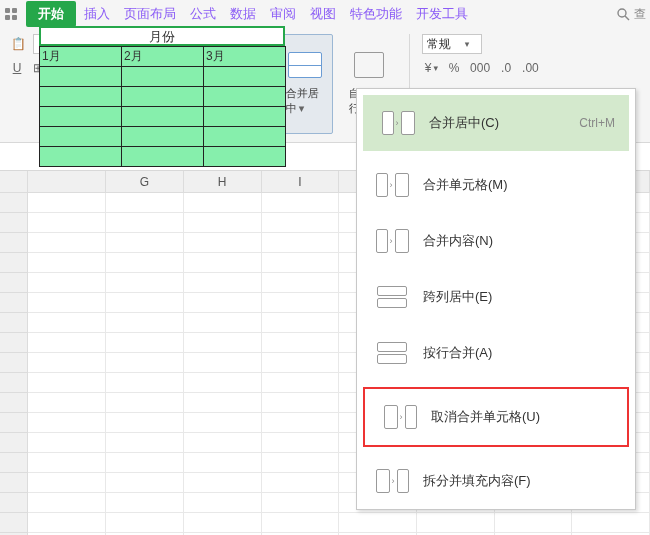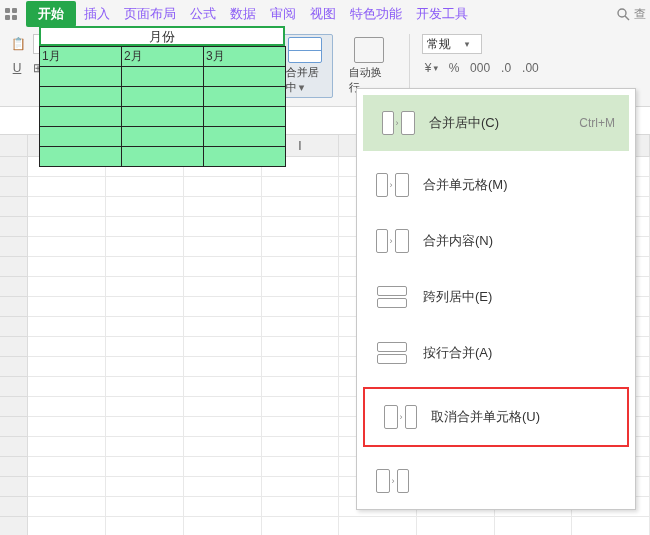--- a/index.html
+++ b/index.html
@@ -9,21 +9,21 @@
   .mbtn { padding: 2px 6px; color: #8b5cf6; font-size: 13px; }
   .mbtn.start { background: #25a74a; color: #fff; border-radius: 2px; padding: 4px 12px; font-weight: 600; }
   .doticon { width: 14px; height: 14px; margin-right: 6px; display: flex; flex-wrap: wrap; }
   .doticon span { width: 5px; height: 5px; margin: 1px; background: #888; border-radius: 1px; }
   .search { margin-left: auto; display: flex; align-items: center; gap: 4px; color: #888; }
   .toolbar { display: flex; padding: 6px 8px 8px 8px; gap: 8px; }
   .tgroup { display: flex; flex-direction: column; gap: 4px; }
   .trow { display: flex; align-items: center; gap: 4px; }
   .tcell { height: 20px; min-width: 18px; border: 1px solid transparent; display: flex; align-items: center; justify-content: center; padding: 0 2px; color: #666; border-radius: 2px; font-size: 12px; }
   .sep { width: 1px; background: #d8d8d8; align-self: stretch; margin: 0 4px; }
-  .bigbtn { display: flex; flex-direction: column; align-items: center; justify-content: center; gap: 2px; padding: 2px 8px; color: #444; width: 56px; }
+  .bigbtn { display: flex; flex-direction: column; align-items: center; justify-content: center; gap: 8px; padding: 17px 8px; color: #444; width: 56px; }
   .bigbtn .ico { width: 34px; height: 26px; border: 1px solid #6a9cd4; border-radius: 2px; position: relative; background: #fff; }
   .bigbtn .ico::before { content: ""; position: absolute; top: 12px; left: 0; right: 0; height: 1px; background: #6a9cd4; }
   .bigbtn span { font-size: 11px; }
   .chev { font-size: 9px; color: #666; margin-left: 2px; }
   .formula { display: flex; align-items: center; height: 28px; border-bottom: 1px solid #d8d8d8; background: #fff; }
   .cellref { width: 70px; padding: 0 6px; color: #888; font-size: 12px; }
   .fx { padding: 0 8px; font-style: italic; color: #888; }
   .fval { flex: 1; padding: 0 6px; font-size: 13px; }
   .grid { display: flex; flex-direction: column; }
   .colhdr { display: flex; height: 22px; }
@@ -471,14 +471,15 @@
         <div class="b sm"></div>
       </div>
     <span>取消合并单元格(U)</span>
   </div>
   <div class="dditem">
     <div class="ddicon">
         <div class="b lg"></div>
         <span class="arrsmall">›</span>
         <div class="b sm"></div>
       </div>
+    <span>拆分并填充内容(F)</span>
   </div>
 </div>
 
 </body></html>

